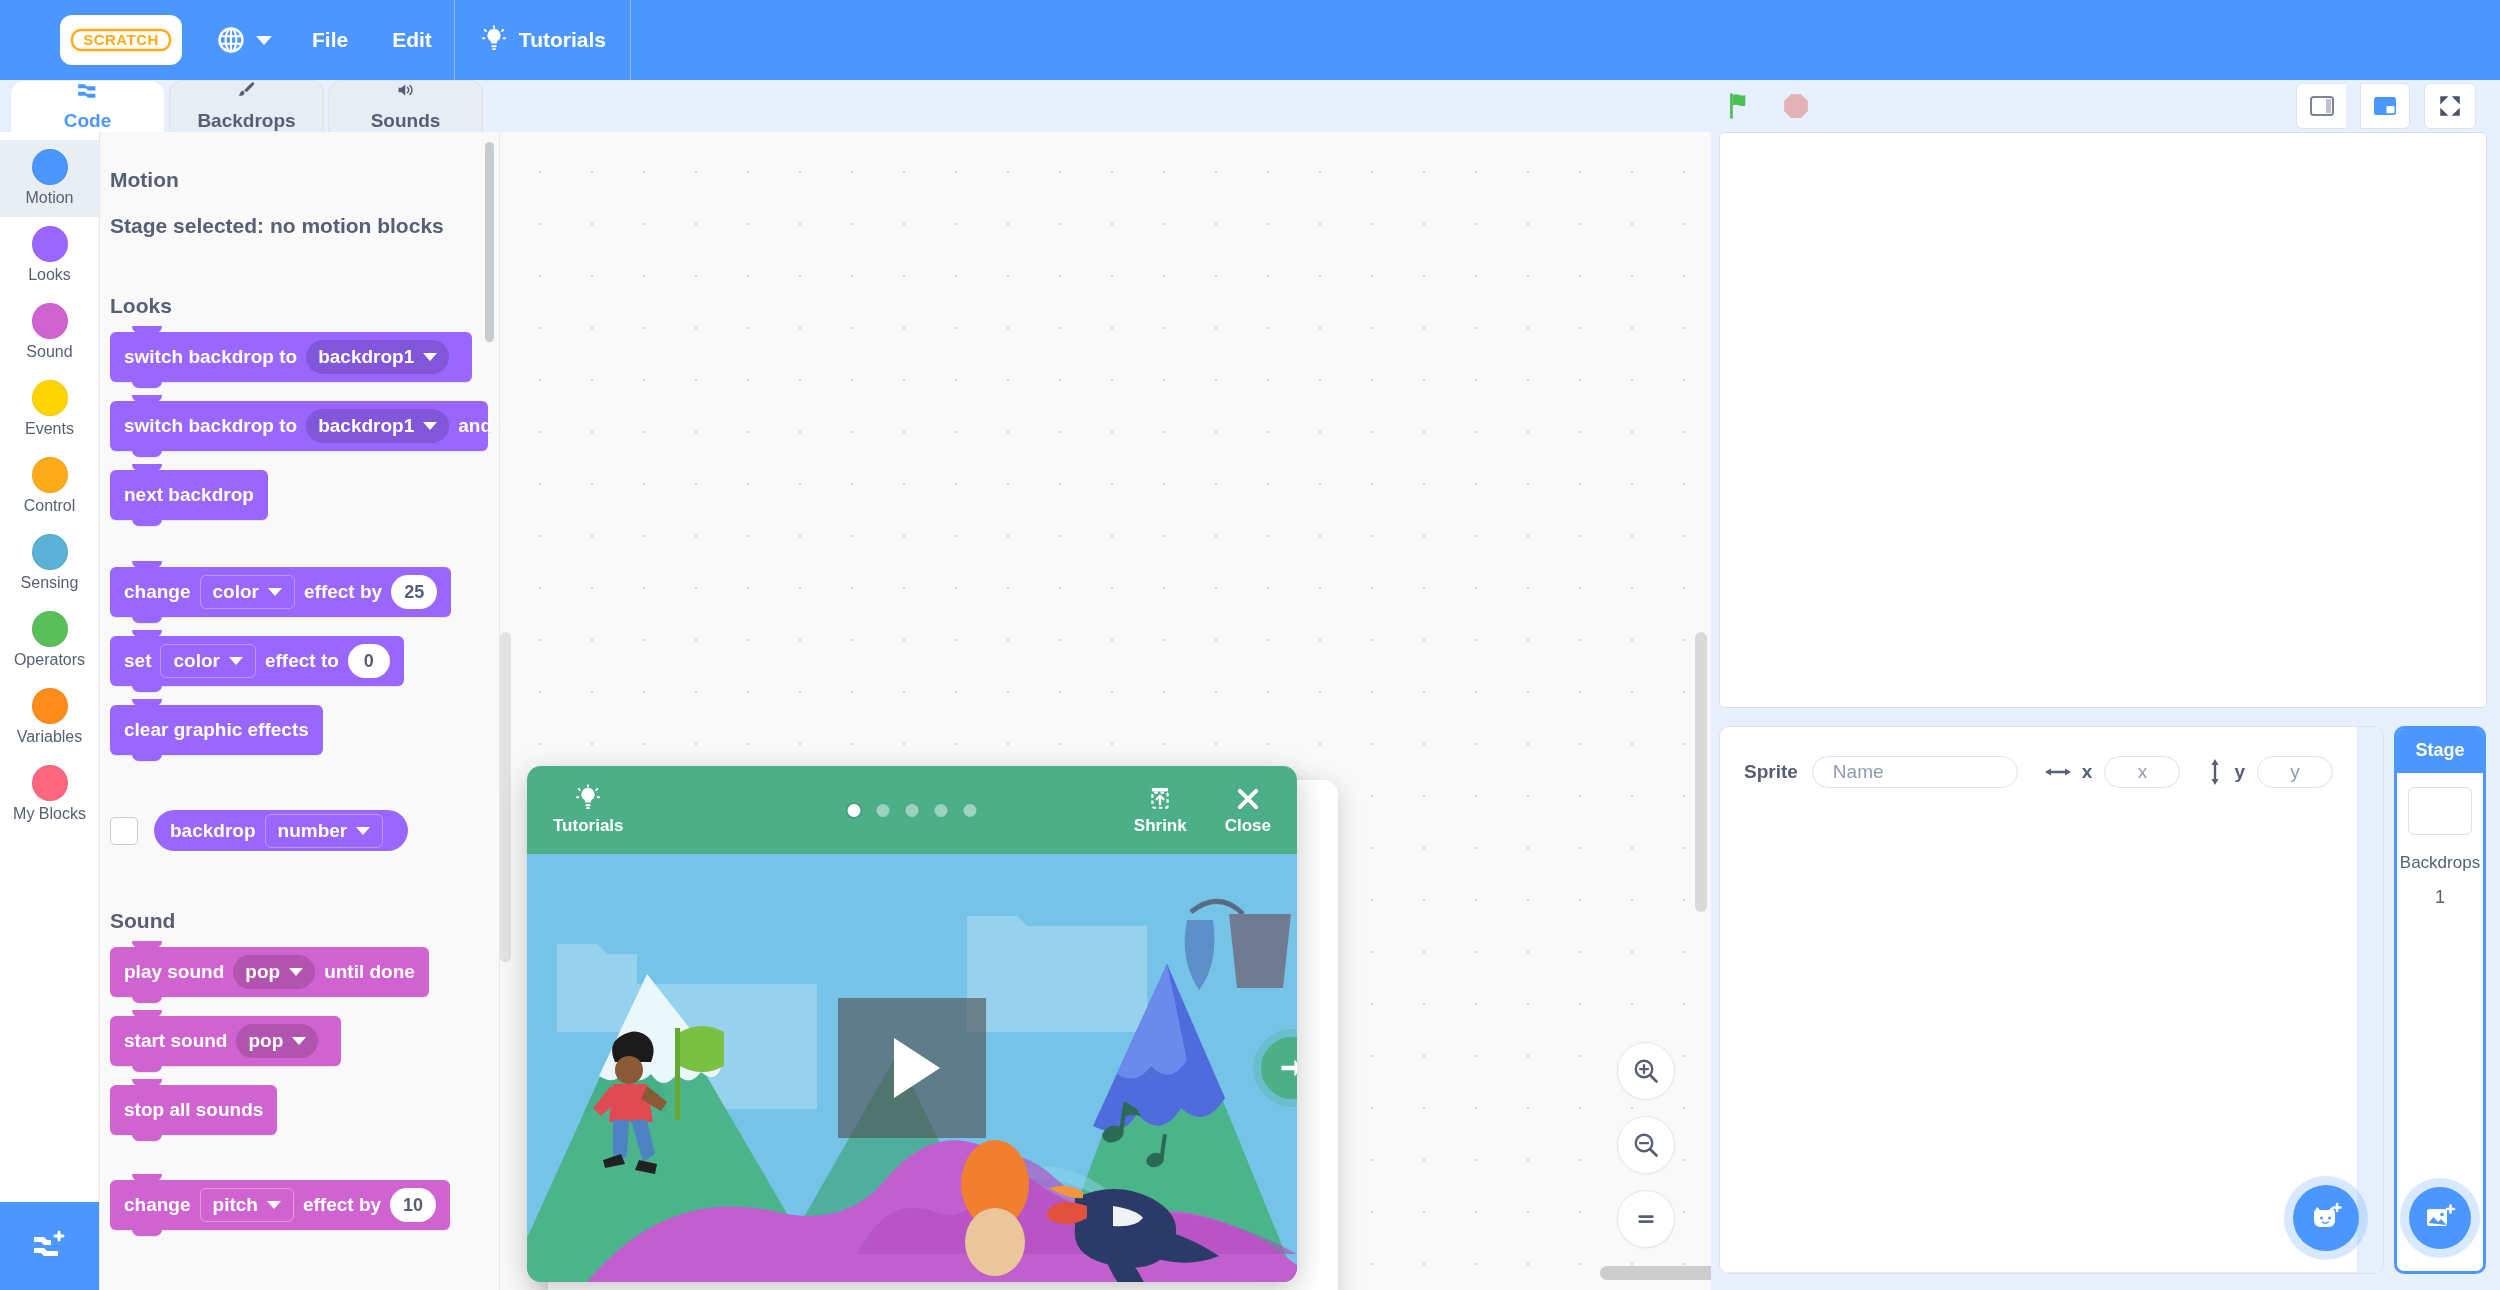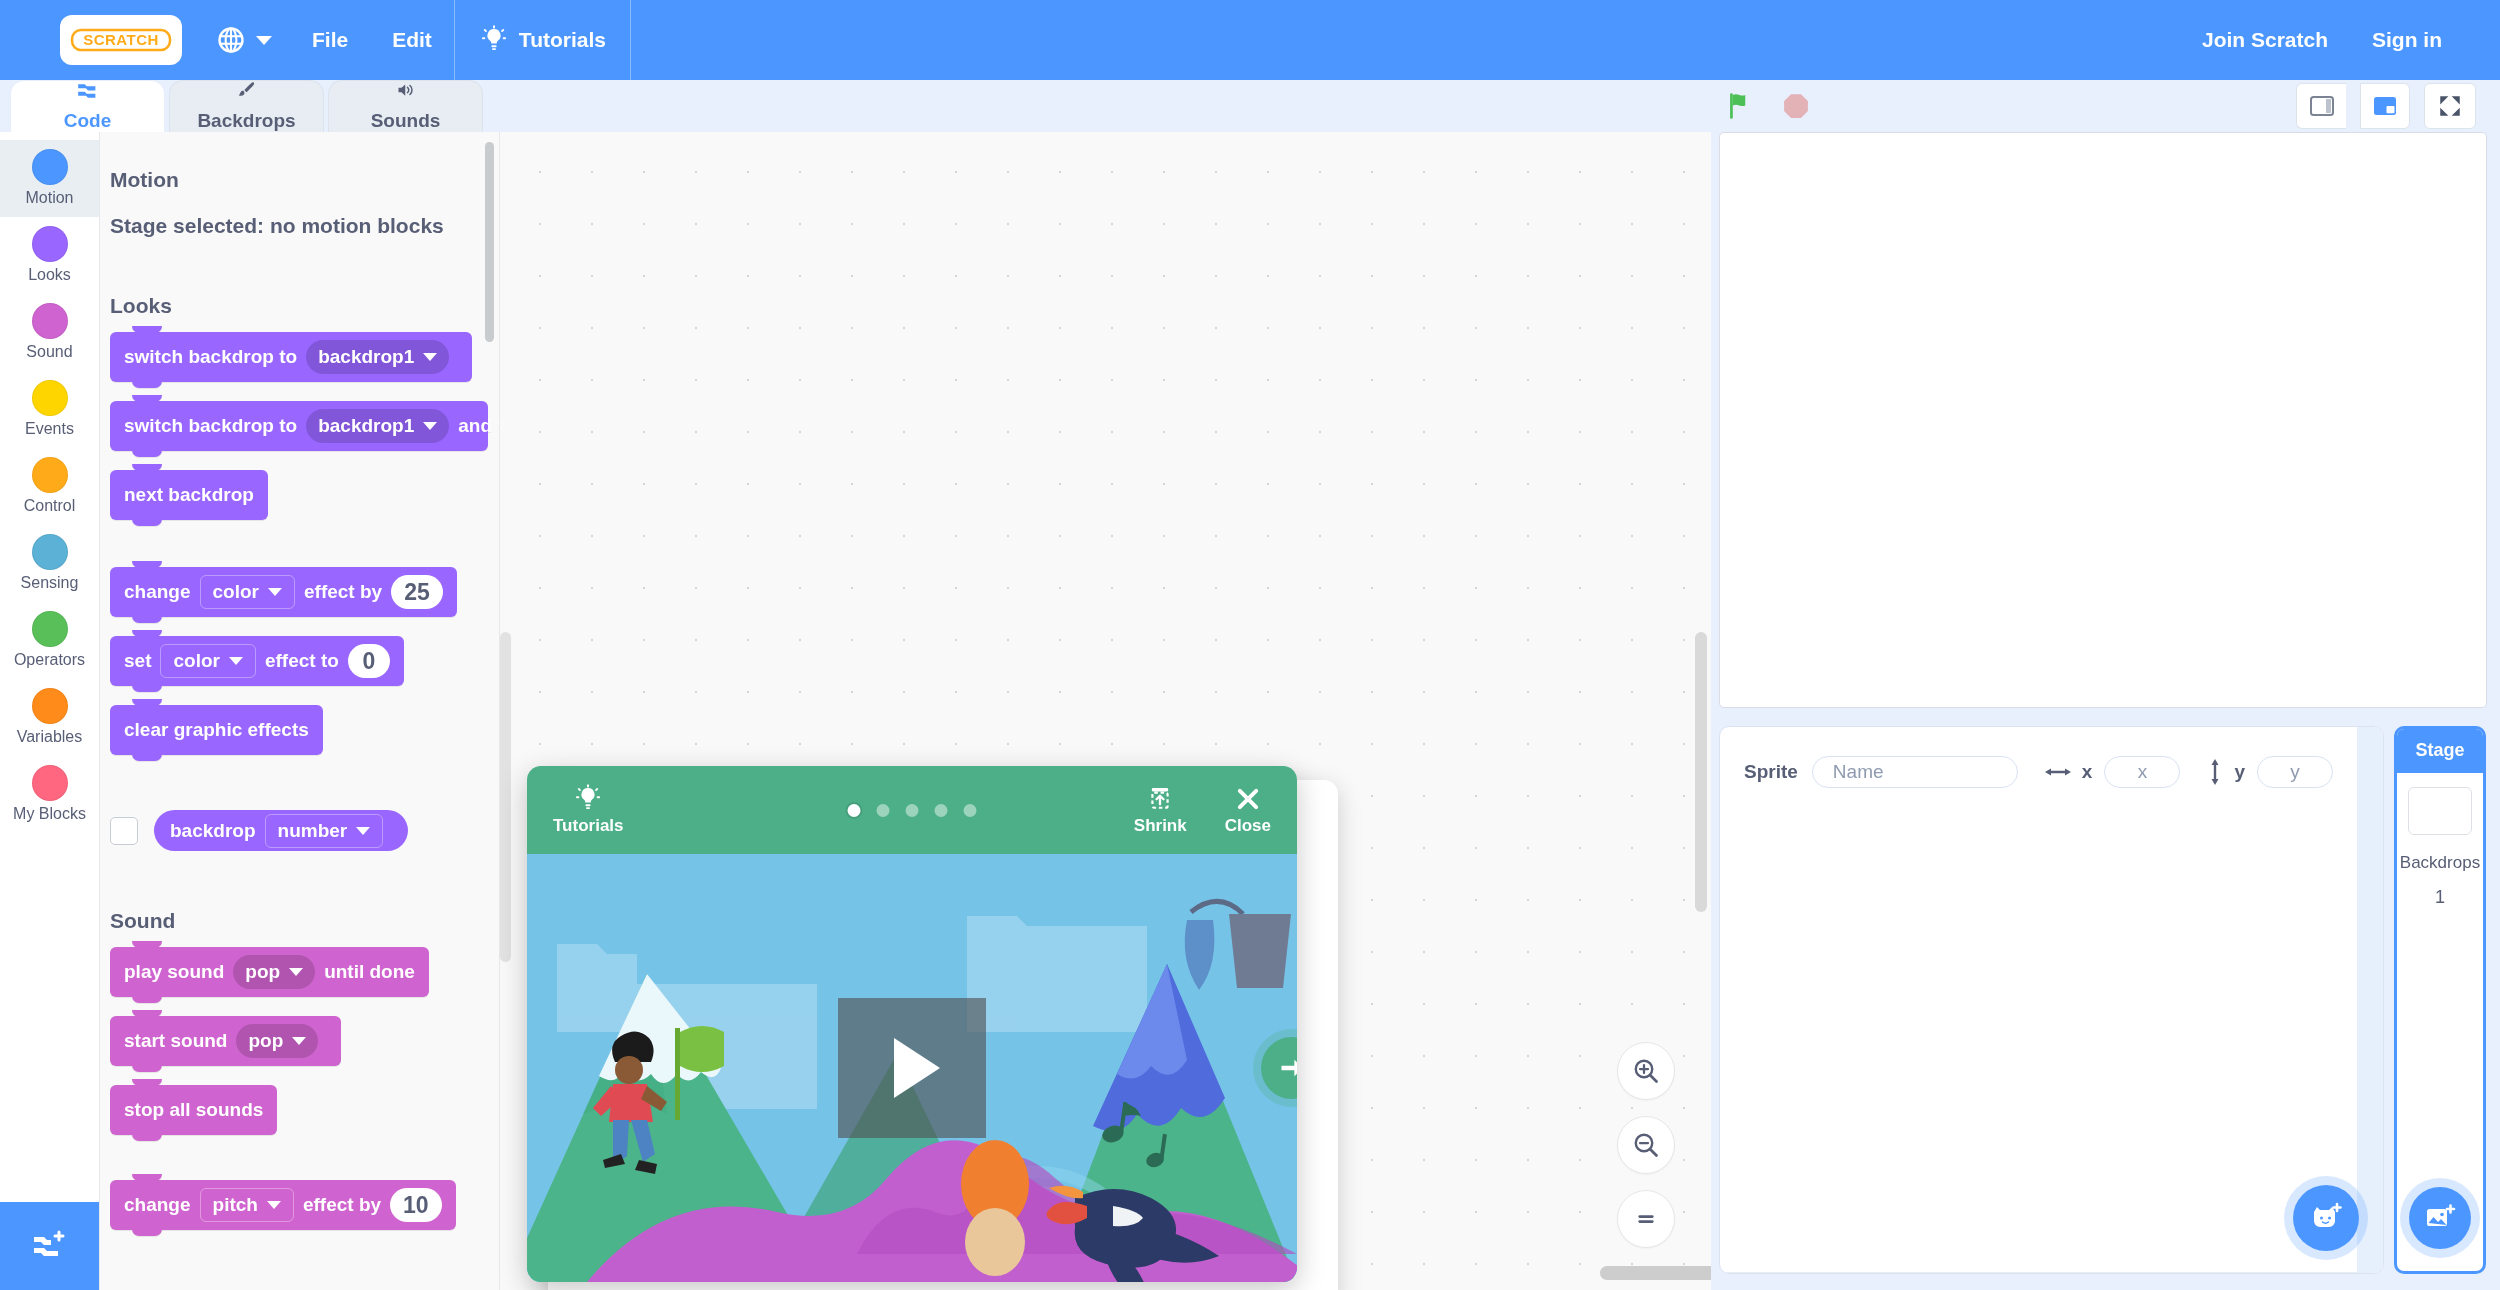--- a/index.html
+++ b/index.html
@@ -106,21 +106,21 @@
     display: inline-flex; align-items: center; gap: 9px;
     height: 34px; padding: 0 12px; border-radius: 17px;
     background: rgba(0,0,0,0.15); margin: 0 9px;
     font-size: 19px; color: #fff; font-weight: bold;
   }
   .field.boxed { border-radius: 6px; background: transparent; border: 1px solid rgba(255,255,255,0.35); }
   .field .dd { width:0;height:0;border-left:7px solid transparent;border-right:7px solid transparent;border-top:8px solid #fff; }
   .numfield {
     display:inline-flex; align-items:center; justify-content:center;
     min-width: 42px; height: 34px; padding: 0 13px; border-radius: 17px;
-    background: #fff; color: #575e75; font-size: 23px; font-weight: bold; margin-left: 9px;
+    background: #fff; color: #575e75; font-size: 18px; font-weight: bold; margin-left: 9px;
   }
   .reporter {
     display: inline-flex; align-items: center; height: 41px; padding: 0 16px;
     border-radius: 21px; background: #9966ff; color: #fff;
     font-size: 19px; font-weight: bold; cursor: pointer;
   }
   .rep-row { display: flex; align-items: center; gap: 16px; margin-bottom: 20px; }
   .rep-check { width: 28px; height: 28px; border-radius: 5px; background: #fff; border: 1px solid #c8cdd4; cursor: pointer; }
 
   
@@ -311,24 +311,20 @@
           <line x1="4.6" y1="3.9" x2="5.5" y2="4.8"></line>
           <line x1="19.4" y1="3.9" x2="18.5" y2="4.8"></line>
           <line x1="3.1" y1="10.6" x2="4.3" y2="10.6"></line>
           <line x1="20.9" y1="10.6" x2="19.7" y2="10.6"></line>
         </g>
       </svg>
       <span style="color:#fff;font-size:21px;font-weight:bold;">Tutorials</span>
     </div>
     <div class="menu-divider"></div>
 
-    <div class="menubar-right">
-      <div class="menu-item">Join Scratch</div>
-      <div class="menu-item">Sign in</div>
-    </div>
   </div>
 
   <div class="body-area">
 
     <div class="left-col">
 
       <div class="tabbar">
         <div class="tab active">
           <svg width="26" height="22" viewBox="0 0 26 22">
             <path d="M1 4h8l2.5 2.5H22v5H13l-2.5-2.5H1z" fill="#4c97ff"></path>

